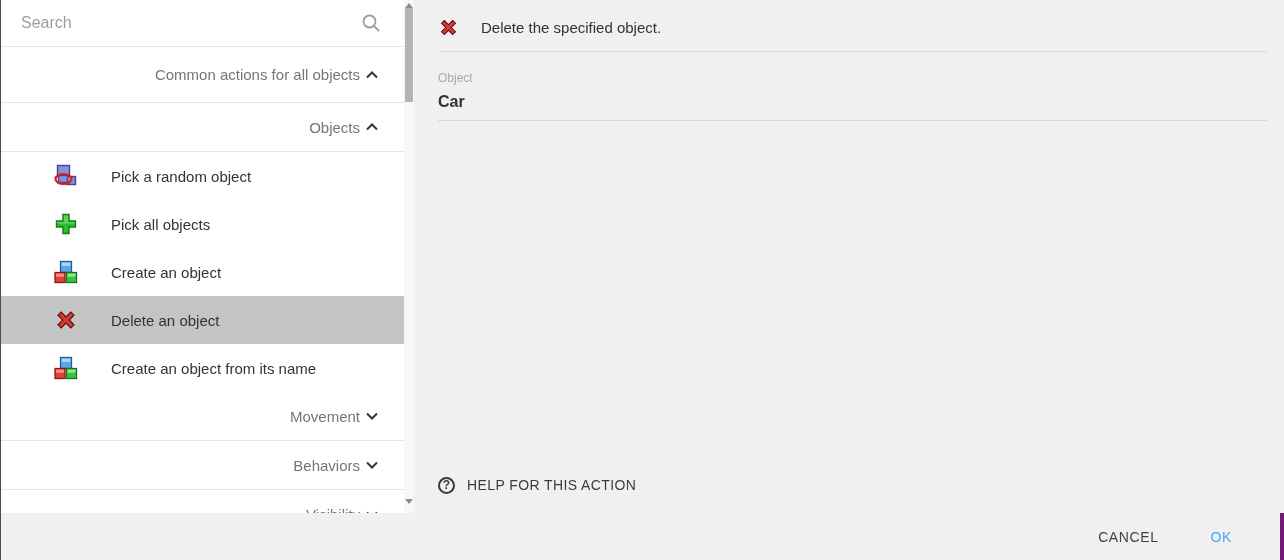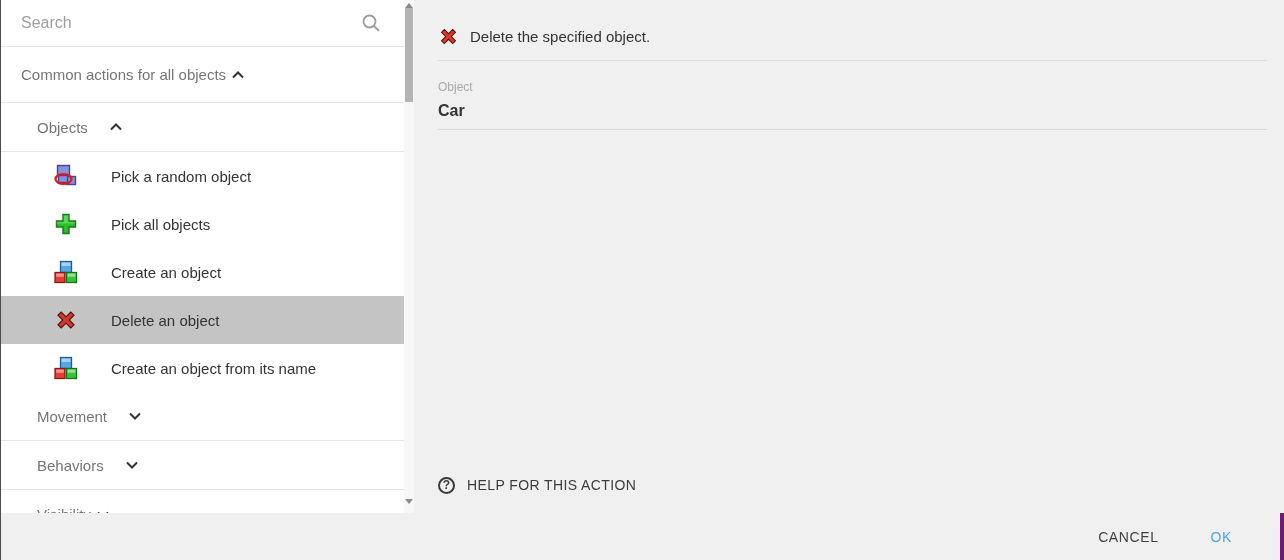--- a/index.html
+++ b/index.html
@@ -32,28 +32,28 @@
   }
   .search-input {
     flex: 1; border: none; outline: none;
     font-family: inherit; font-size: 16px; color: #333;
     background: transparent;
   }
   .search-input::placeholder { color: #9e9e9e; }
   .search-icon { flex: 0 0 auto; margin-right: 6px; }
 
   .subheader {
-    display: flex; align-items: center; justify-content: flex-start;
+    display: flex; align-items: center; justify-content: flex-end;
     padding-right: 20px;
     color: #757575; font-size: 15px;
     cursor: pointer;
   }
   .subheader.lvl0 { height: 56px; padding-left: 20px; border-bottom: 1px solid #e6e6e6; }
   .subheader.lvl1 { height: 49px; padding-left: 36px; }
-  .subheader.divided { border-bottom: 1px solid #e6e6e6; gap: 16px; }
+  .subheader.divided { border-bottom: 1px solid #e6e6e6; }
 
   .item {
     height: 48px;
     display: flex; align-items: center;
     padding-left: 52px;
     cursor: pointer;
   }
   .item.selected { background: #c4c4c4; }
   .icon26 { width: 26px; height: 26px; display: inline-flex; align-items: center; justify-content: center; }
   .item-label { margin-left: 32px; font-size: 15px; color: #333333; }
@@ -84,22 +84,22 @@
 
   
   .right-panel {
     position: absolute; left: 413px; top: 0; right: 0;
     height: 513px;
     background: #f0f0f0;
     padding: 0 17px 0 24px;
   }
   .editor-header {
     display: flex; align-items: center;
-    padding-top: 26px;
-    gap: 11px;
+    padding-top: 17px;
+    gap: 22px;
   }
   .editor-title { font-size: 15px; color: #333333; }
   .divider { border-bottom: 1px solid #dcdcdc; margin-top: 13px; }
   .field { margin-top: 19px; }
   .field-label { display: block; font-size: 12px; color: #a9a9a9; }
   .field-input {
     display: block; width: 100%;
     margin-top: 5px; padding: 3px 0 9px 0;
     border: none; outline: none; background: transparent;
     border-bottom: 1px solid #d8d8d8;

